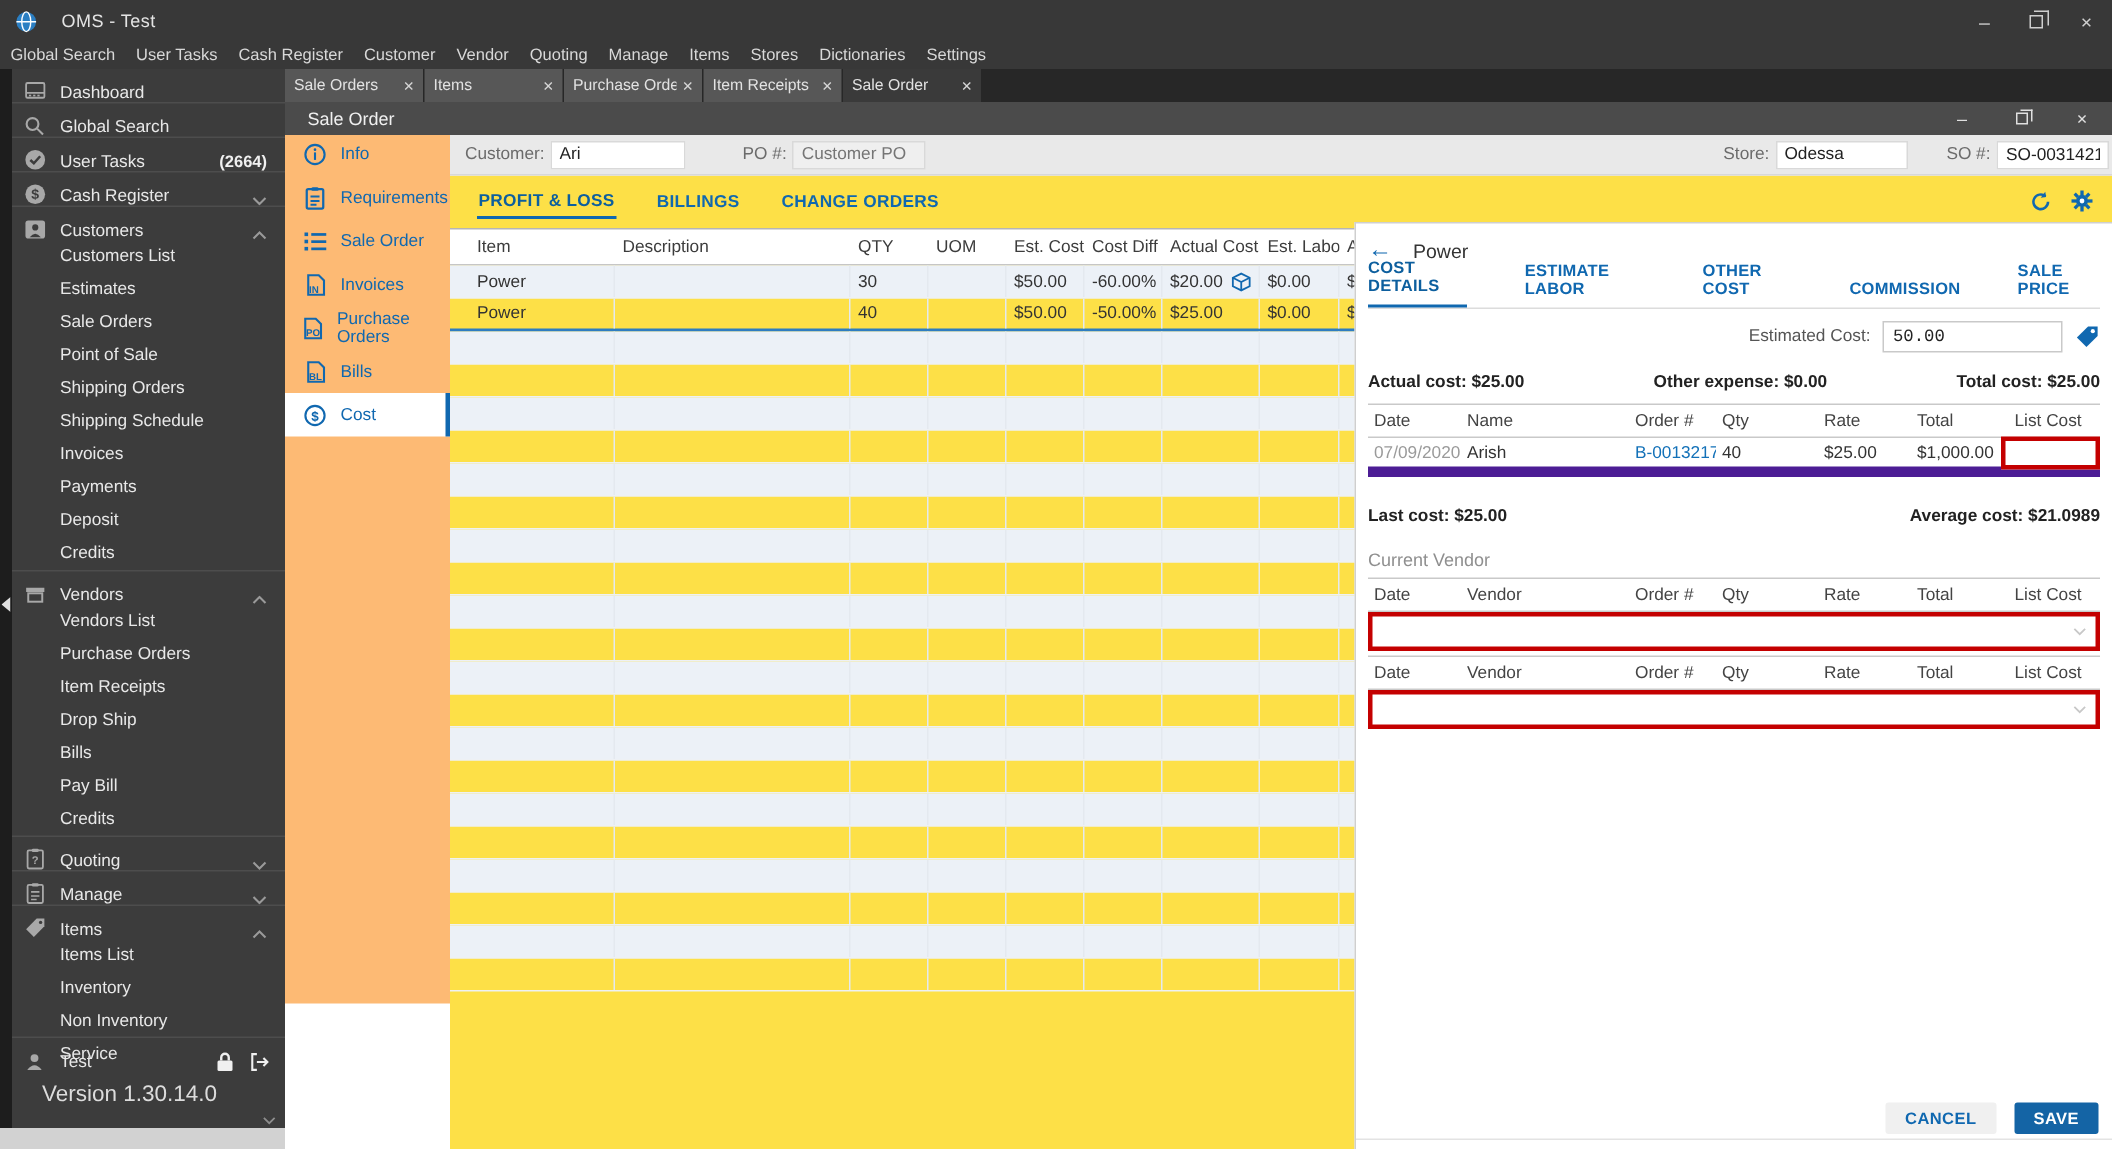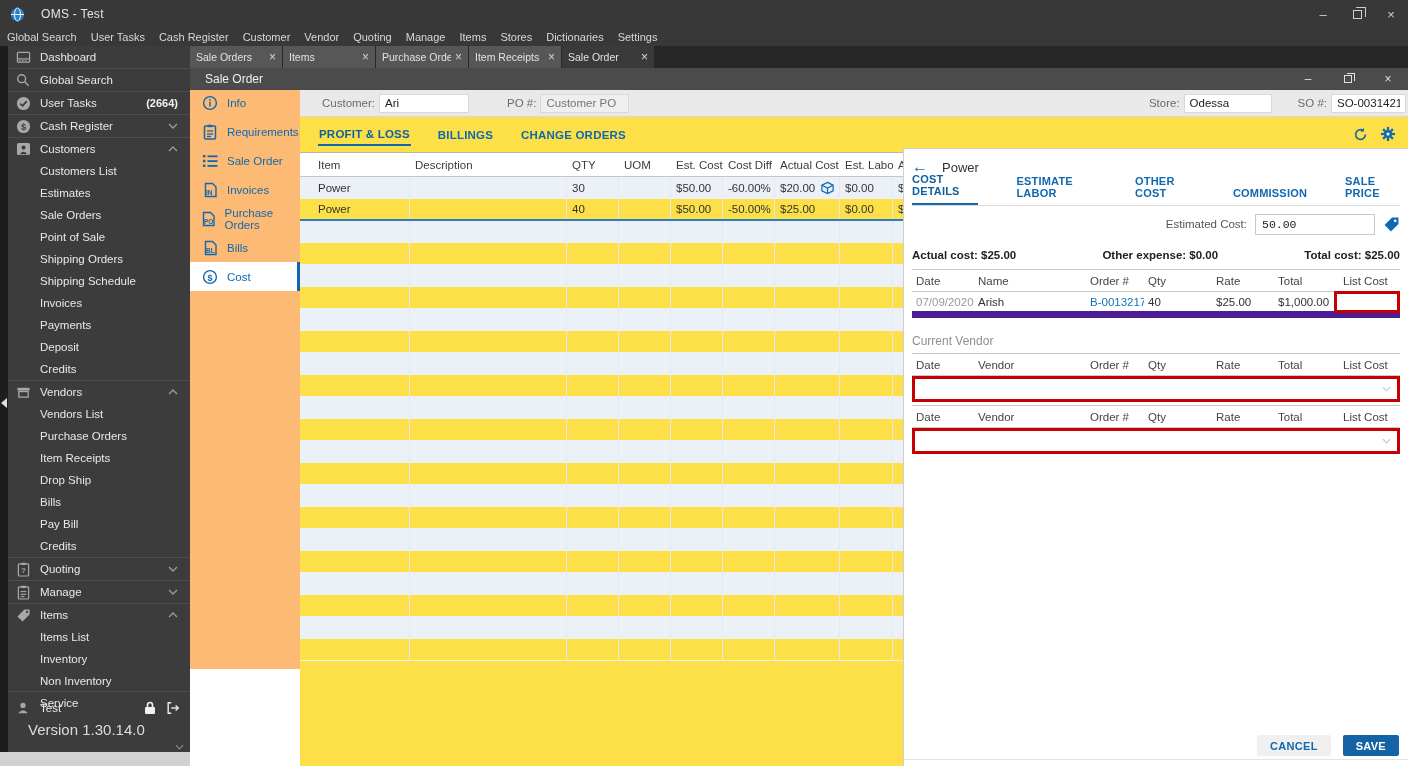--- a/index.html
+++ b/index.html
@@ -15,21 +15,21 @@
 .restore-glyph{width:9px;height:9px;border:1px solid #cfcfcf;position:relative;background:transparent}
 .restore-glyph::before{content:"";position:absolute;left:2px;top:-4px;width:9px;height:9px;border:1px solid #cfcfcf;border-bottom:none;border-left:none}
 .menubar{position:absolute;left:0;top:28px;width:1408px;height:18px;background:#383838;display:flex;align-items:center;z-index:20}
 .menu-item{color:#d8d8d8;font-size:11px;padding:0 7px;cursor:default;white-space:nowrap}
 
 .left-strip{position:absolute;left:0;top:46px;width:8px;height:720px;background:#1d1d1d;z-index:15}
 .collapse-arrow{position:absolute;left:1px;top:352px}
 .sidebar{position:absolute;left:8px;top:46px;width:182px;height:706px;background:#3c3c3c;color:#e8e8e8;z-index:15;overflow:hidden}
 .side-section{border-bottom:1px solid #4d4d4d}
 .side-section.nb{border-bottom:none}
-.side-item{height:22px;display:flex;align-items:center;position:relative;cursor:default}
+.side-item{height:22px;display:flex;align-items:flex-end;position:relative;cursor:default}
 .side-item .s-icon{width:20px;margin-left:5px;display:flex;justify-content:center}
 .side-item .s-label{margin-left:7px;font-size:11.5px}
 .side-item .s-right{position:absolute;right:12px;display:flex;align-items:center;font-size:11px;color:#f0f0f0;font-weight:bold}
 .side-sub{height:22px;display:flex;align-items:center;padding-left:32px;font-size:11.5px;cursor:default}
 .side-scroll-hint{position:absolute;right:6px;top:698px}
 .side-footer{position:absolute;left:0;bottom:14px;width:182px;border-top:1px solid #4d4d4d;padding-top:4px}
 .footer-user{height:24px;display:flex;align-items:center;position:relative}
 .footer-user .s-icon{width:20px;margin-left:5px;display:flex;justify-content:center}
 .footer-user .u-label{margin-left:7px;font-size:11.5px}
 .footer-icons{position:absolute;right:10px;display:flex;gap:10px;align-items:center}
@@ -50,21 +50,21 @@
 .iw-restore::before{content:"";position:absolute;left:2px;top:-3px;width:7px;height:7px;border:1px solid #e0e0e0;border-bottom:none;border-left:none}
 
 .inner-nav{position:absolute;left:190px;top:88px;width:110px;height:581px;background:#fdba74;z-index:9}
 .nav-item{height:29px;display:flex;align-items:center;position:relative;color:#1068b0;cursor:default}
 .nav-item .n-icon{width:18px;margin-left:11px;display:flex;justify-content:center}
 .nav-item .n-label{margin-left:8px;font-size:11.5px}
 .nav-item.active{background:#fff}
 .nav-item.active::after{content:"";position:absolute;right:0;top:0;bottom:0;width:3px;background:#1068b0}
 
 .fields-row{position:absolute;left:300px;top:90px;width:1108px;height:27px;background:#e9e9e9;border-bottom:1px solid #d8d8d8;display:flex;align-items:center;z-index:8}
-.f-label{color:#6b6b6b;font-size:11.5px;margin-left:22px}
+.f-label{color:#6b6b6b;font-size:11.5px;margin-left:10px}
 .f-input{height:19px;border:1px solid #d9d9d9;background:#fff;font-family:"Liberation Sans",sans-serif;font-size:11.5px;color:#222;padding:0 5px;margin-left:4px}
 .f-input.ghost{background:#efefef;color:#9b9b9b}
 .f-input.w90{width:90px}.f-input.w89{width:89px}.f-input.w88{width:88px}.f-input.w75{width:75px}
 .f-spacer{flex:1}
 
 .content{position:absolute;left:300px;top:117px;width:1108px;height:649px;background:#fde047;z-index:5}
 .content-tabs{height:35px;display:flex;align-items:center;position:relative}
 .c-tab{font-size:11.5px;font-weight:bold;color:#1068b0;margin-left:26px;padding:4px 1px;letter-spacing:.2px;cursor:default}
 .c-tab:first-child{margin-left:18px}
 .c-tab.active{border-bottom:2px solid #1068b0;color:#0d5f9e}
@@ -931,20 +931,24 @@
     <div class="p-td muted">07/09/2020</div>
     <div class="p-td">Arish</div>
     <div class="p-td link">B-0013217</div>
     <div class="p-td">40</div>
     <div class="p-td">$25.00</div>
     <div class="p-td">$1,000.00</div>
     <div class="p-td">
       <span class="red-cell"></span>
     </div>
   </div>
+  <div class="p-lastavg">
+    <span>Last cost: $25.00</span>
+    <span>Average cost: $21.0989</span>
+  </div>
   <div class="p-heading">Current Vendor</div>
   <div class="p-thead">
 
       <div>Date</div>
 
       <div>Vendor</div>
 
       <div>Order #</div>
 
       <div>Qty</div>

